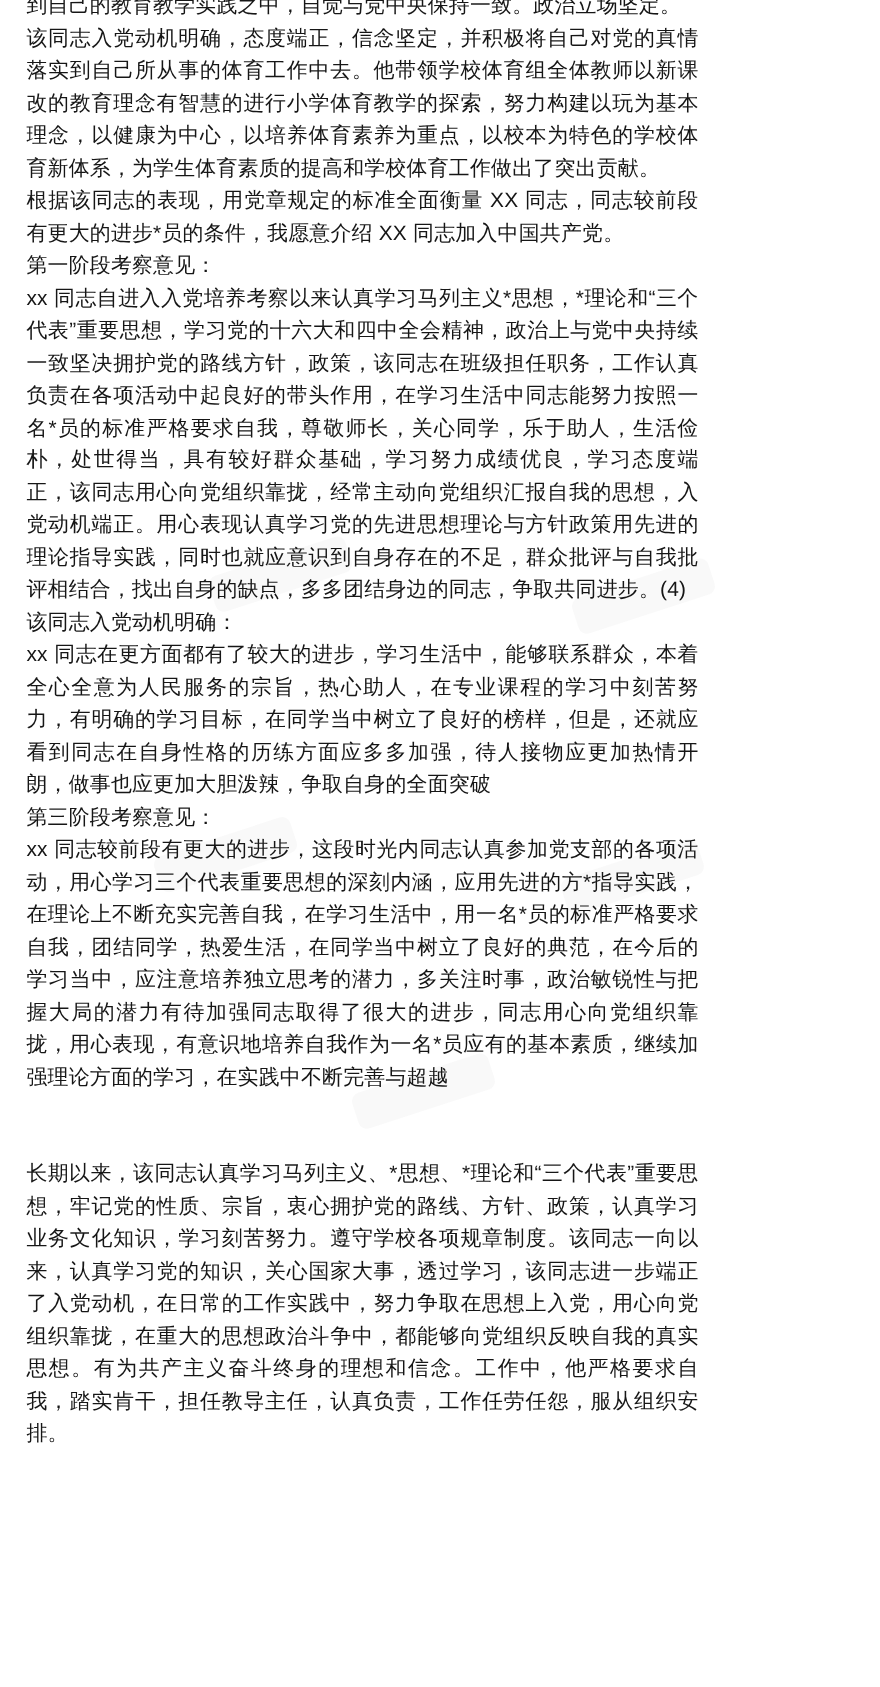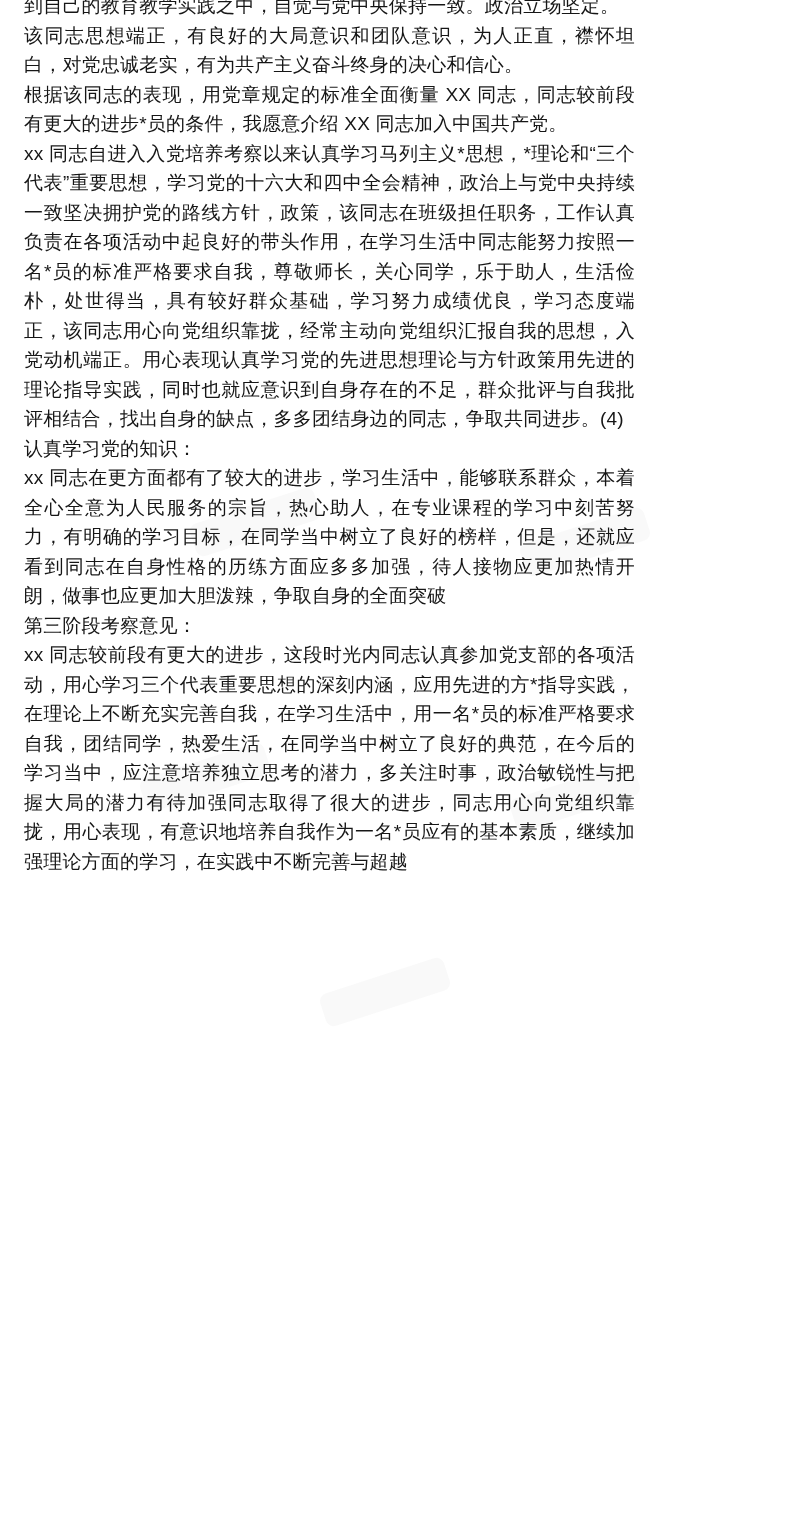--- a/index.html
+++ b/index.html
@@ -48,24 +48,26 @@
 
 <div class="watermark" style="left:190px; top:505px;"></div>
 <div class="watermark" style="left:520px; top:525px;"></div>
 <div class="watermark" style="left:140px; top:760px;"></div>
 <div class="watermark" style="left:510px; top:780px;"></div>
 <div class="watermark" style="left:320px; top:975px;"></div>
 
 <div class="page">
 
   <p class="para clip-top">到自己的教育教学实践之中，自觉与党中央保持一致。政治立场坚定。</p>
-  <p class="para">该同志思想端正，有良好的大局意识和团队意识，为人正直，襟怀坦白，对党忠诚老实，有为共产主义奋斗终身的决心和信心。</p>
+  <p class="para">该同志入党动机明确，态度端正，信念坚定，并积极将自己对党的真情落实到自己所从事的体育工作中去。他带领学校体育组全体教师以新课改的教育理念有智慧的进行小学体育教学的探索，努力构建以玩为基本理念，以健康为中心，以培养体育素养为重点，以校本为特色的学校体育新体系，为学生体育素质的提高和学校体育工作做出了突出贡献。</p>
   <p class="para">根据该同志的表现，用党章规定的标准全面衡量 XX 同志，同志较前段有更大的进步*员的条件，我愿意介绍 XX 同志加入中国共产党。</p>
+  <p class="para">第一阶段考察意见：</p>
   <p class="para">xx 同志自进入入党培养考察以来认真学习马列主义*思想，*理论和“三个代表”重要思想，学习党的十六大和四中全会精神，政治上与党中央持续一致坚决拥护党的路线方针，政策，该同志在班级担任职务，工作认真负责在各项活动中起良好的带头作用，在学习生活中同志能努力按照一名*员的标准严格要求自我，尊敬师长，关心同学，乐于助人，生活俭朴，处世得当，具有较好群众基础，学习努力成绩优良，学习态度端正，该同志用心向党组织靠拢，经常主动向党组织汇报自我的思想，入党动机端正。用心表现认真学习党的先进思想理论与方针政策用先进的理论指导实践，同时也就应意识到自身存在的不足，群众批评与自我批评相结合，找出自身的缺点，多多团结身边的同志，争取共同进步。(4)</p>
-  <p class="para">认真学习党的知识：</p>
+  <p class="para">该同志入党动机明确：</p>
   <p class="para">xx 同志在更方面都有了较大的进步，学习生活中，能够联系群众，本着全心全意为人民服务的宗旨，热心助人，在专业课程的学习中刻苦努力，有明确的学习目标，在同学当中树立了良好的榜样，但是，还就应看到同志在自身性格的历练方面应多多加强，待人接物应更加热情开朗，做事也应更加大胆泼辣，争取自身的全面突破</p>
   <p class="para">第三阶段考察意见：</p>
   <p class="para">xx 同志较前段有更大的进步，这段时光内同志认真参加党支部的各项活动，用心学习三个代表重要思想的深刻内涵，应用先进的方*指导实践，在理论上不断充实完善自我，在学习生活中，用一名*员的标准严格要求自我，团结同学，热爱生活，在同学当中树立了良好的典范，在今后的学习当中，应注意培养独立思考的潜力，多关注时事，政治敏锐性与把握大局的潜力有待加强同志取得了很大的进步，同志用心向党组织靠拢，用心表现，有意识地培养自我作为一名*员应有的基本素质，继续加强理论方面的学习，在实践中不断完善与超越</p>
 
   <div class="gap"></div>
 
+  <p class="para">长期以来，该同志认真学习马列主义、*思想、*理论和“三个代表”重要思想，牢记党的性质、宗旨，衷心拥护党的路线、方针、政策，认真学习业务文化知识，学习刻苦努力。遵守学校各项规章制度。该同志一向以来，认真学习党的知识，关心国家大事，透过学习，该同志进一步端正了入党动机，在日常的工作实践中，努力争取在思想上入党，用心向党组织靠拢，在重大的思想政治斗争中，都能够向党组织反映自我的真实思想。有为共产主义奋斗终身的理想和信念。工作中，他严格要求自我，踏实肯干，担任教导主任，认真负责，工作任劳任怨，服从组织安排。</p>
 
 </div>
 
 </body></html>

